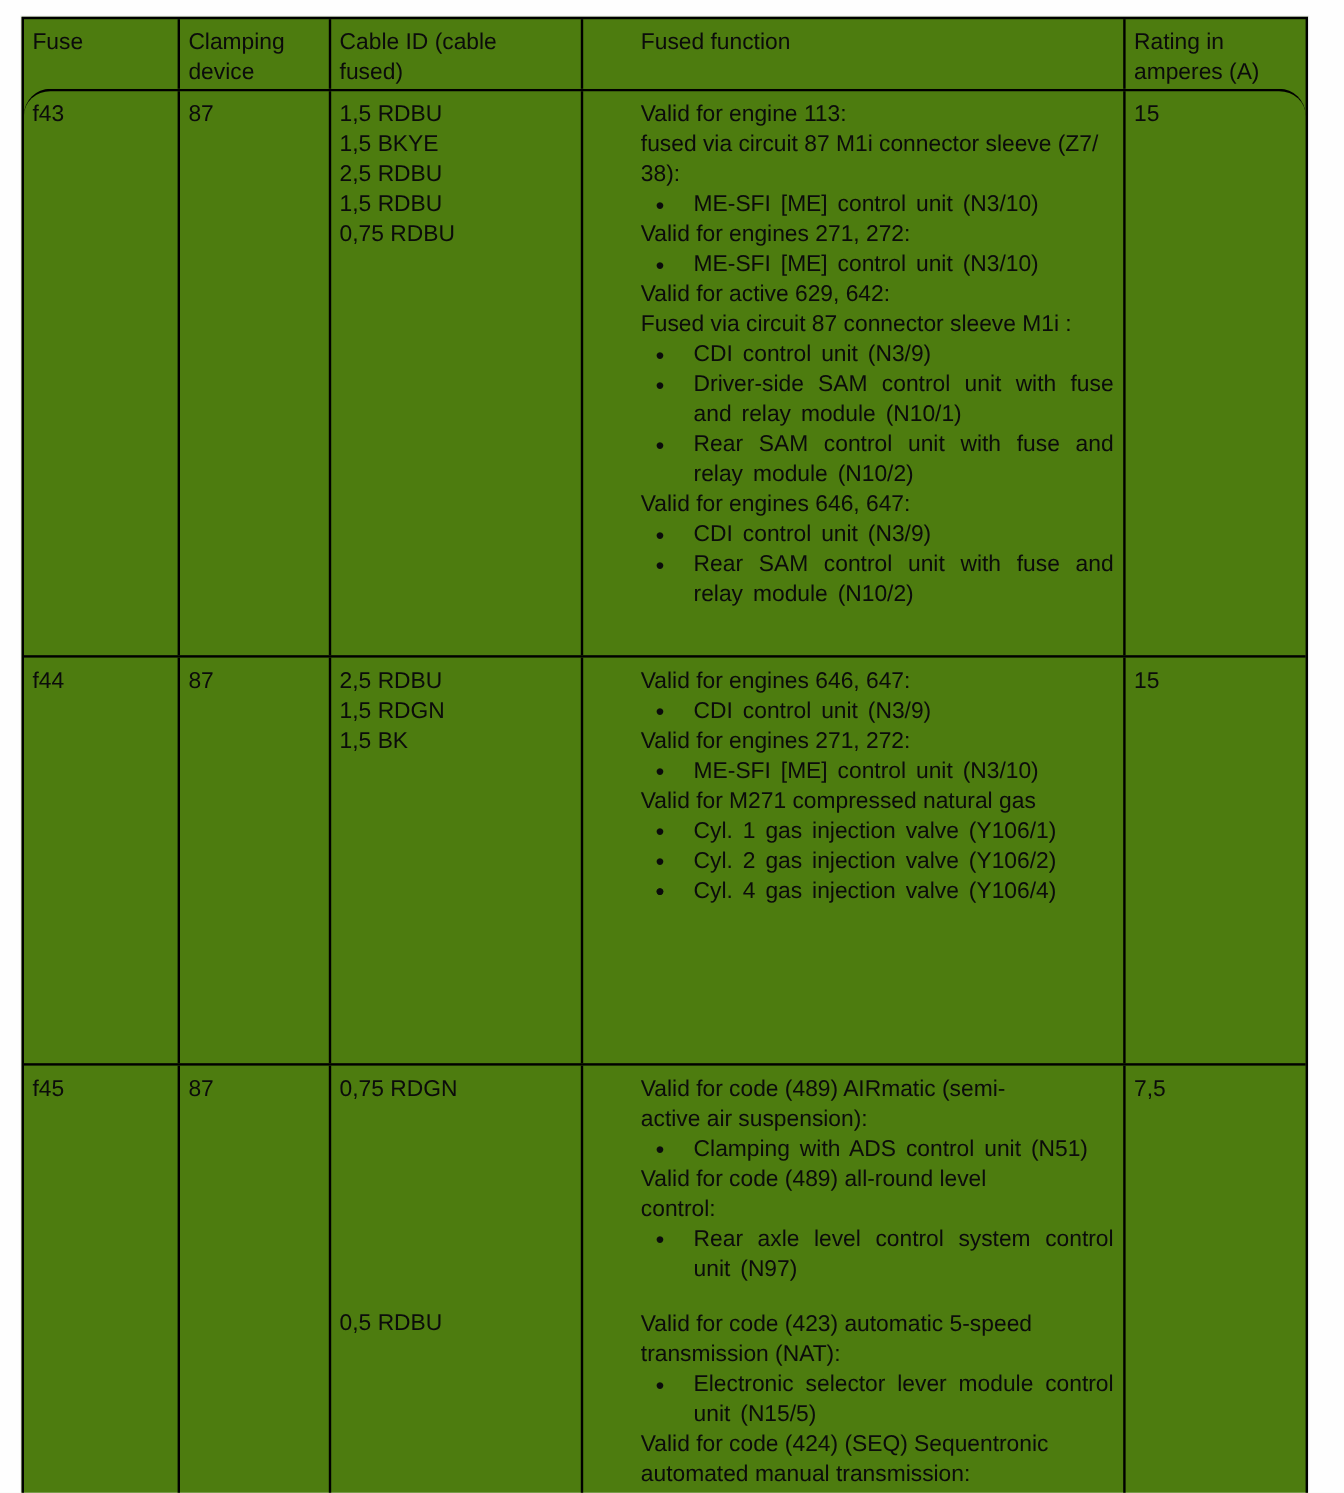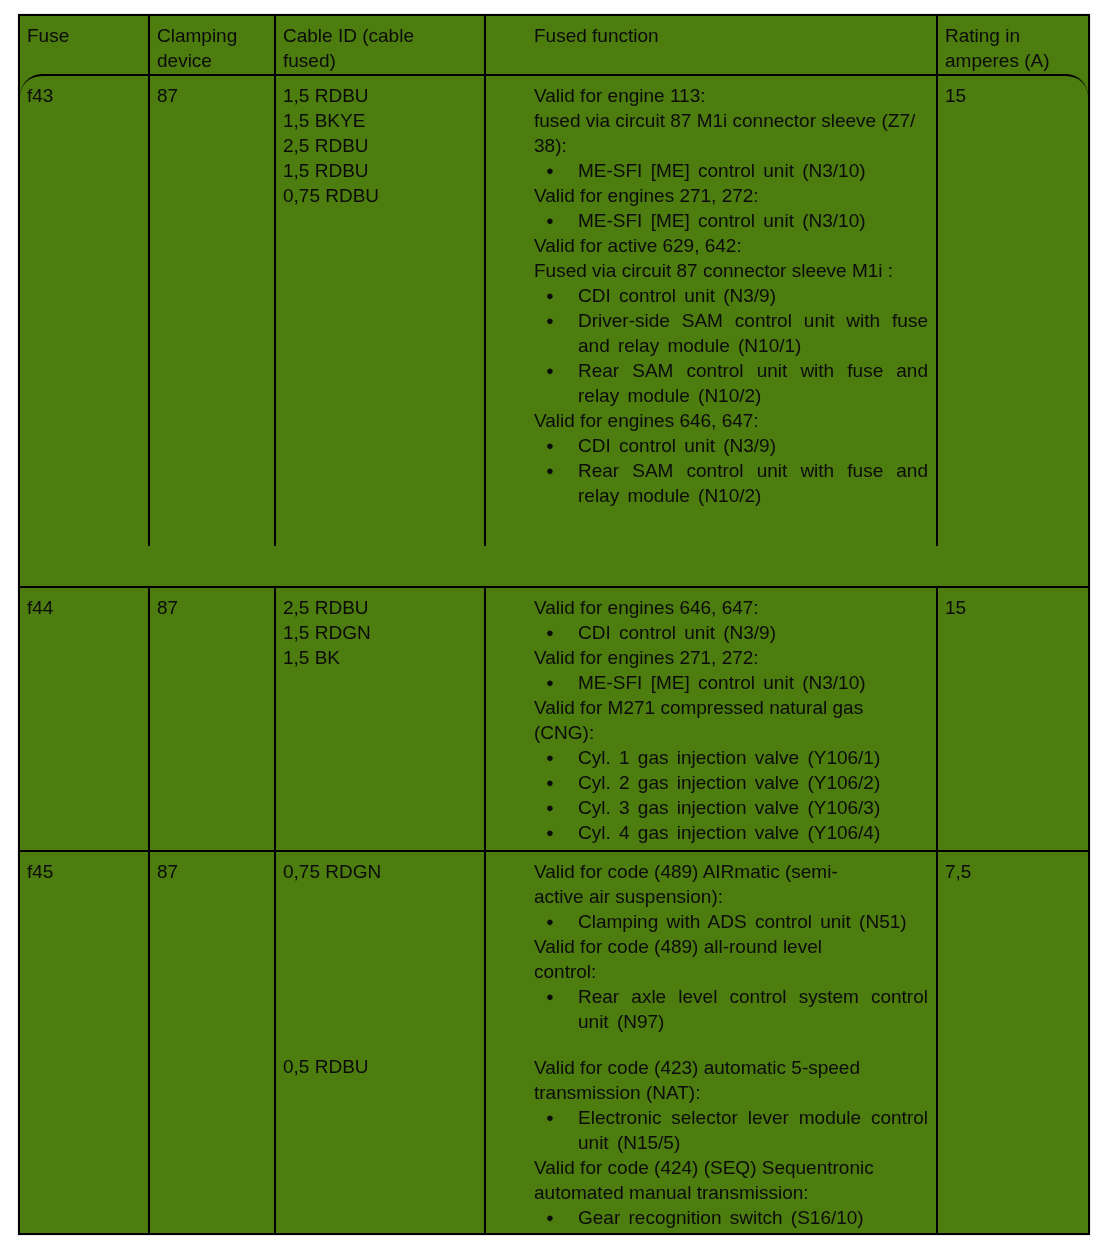--- a/index.html
+++ b/index.html
@@ -32,21 +32,21 @@
     overflow: hidden;
   }
   .td + .td { border-left: 2px solid #000; }
   .col-fuse   { width: 128px; }
   .col-clamp  { width: 126px; }
   .col-cable  { width: 210px; }
   .col-func   { width: 452px; padding-left: 48px; }
   .col-rating { width: 148px; }
   .tr-header    { height: 58px; }
   .tr[data-row="0"] { height: 472px; border-radius: 22px; }
-  .tr[data-row="1"] { height: 264px; margin-top: 40px; }
+  .tr[data-row="1"] { height: 340px; }
   .tr[data-row="2"] { height: 383px; }
   .hline { display: block; }
   .cable-group + .cable-group { margin-top: 170px; }
   .cable-line { white-space: nowrap; }
   .func-block + .func-block { margin-top: 21px; }
   .line { display: block; }
   .line.bullet {
     position: relative;
     padding-left: 44px;
     text-align: justify;
@@ -140,24 +140,23 @@
             <span class="hline cable-line">1,5 BK</span>
           </div>
         </div>
         <div class="td col-func">
           <div class="func-block">
             <span class="line"><span>Valid for engines 646, 647:</span></span>
             <span class="line bullet"><span class="bullet-marker">●</span><span>CDI control unit (N3/9)</span></span>
             <span class="line"><span>Valid for engines 271, 272:</span></span>
             <span class="line bullet"><span class="bullet-marker">●</span><span>ME-SFI [ME] control unit (N3/10)</span></span>
             <span class="line"><span>Valid for M271 compressed natural gas</span></span>
-            <span class="line"><span>(CNG):</span></span>
             <span class="line bullet"><span class="bullet-marker">●</span><span>Cyl. 1 gas injection valve (Y106/1)</span></span>
             <span class="line bullet"><span class="bullet-marker">●</span><span>Cyl. 2 gas injection valve (Y106/2)</span></span>
-            <span class="line bullet"><span class="bullet-marker">●</span><span>Cyl. 3 gas injection valve (Y106/3)</span></span>
+            <span class="line bullet"><span class="bullet-marker">●</span></span>
             <span class="line bullet"><span class="bullet-marker">●</span><span>Cyl. 4 gas injection valve (Y106/4)</span></span>
           </div>
         </div>
         <div class="td col-rating">
           <span class="hline">15</span>
         </div>
       </div>
       <div class="tr" data-row="2">
         <div class="td col-fuse">
           <span class="hline">f45</span>

